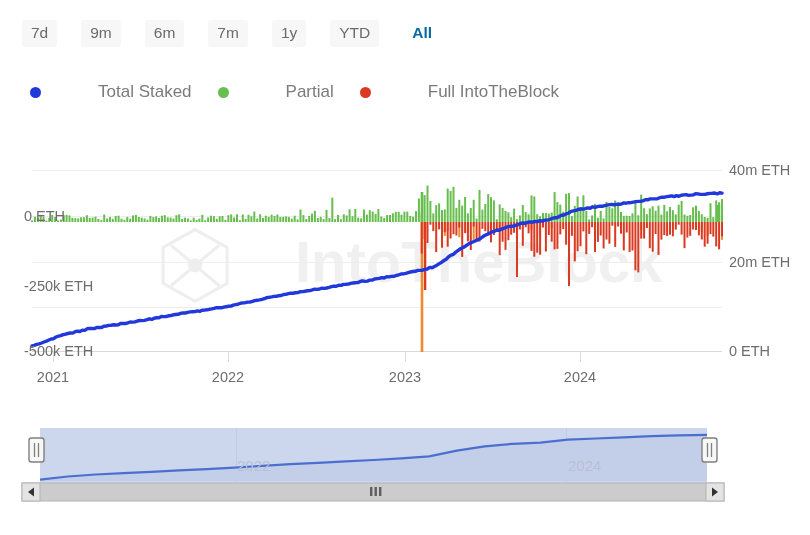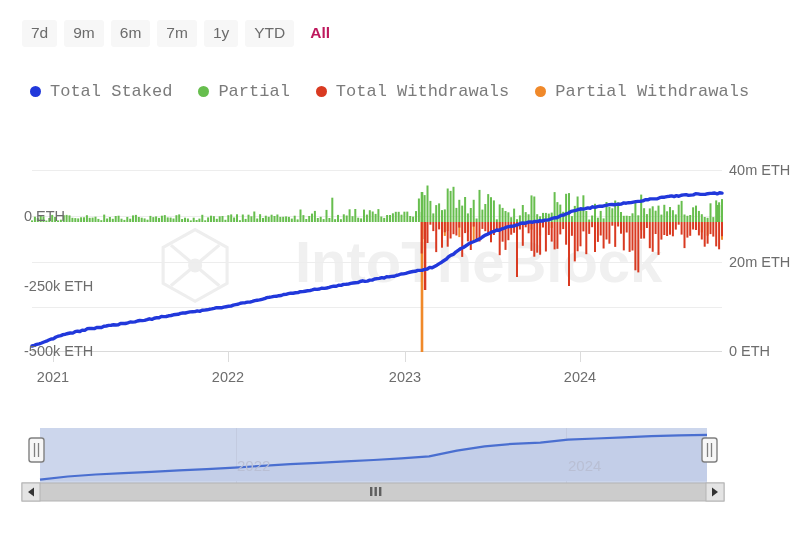--- a/index.html
+++ b/index.html
@@ -7,58 +7,59 @@
     width:810px;height:535px;
     background:#ffffff;
     font-family:"Liberation Sans", sans-serif;
     overflow:hidden;
     position:relative;
   }
 
   
   #range-selector{
     position:absolute;left:22px;top:20px;
-    display:flex;align-items:center;gap:7px;
+    display:flex;align-items:center;gap:24px;
   }
   .range-btn{
     background:#f7f7f7;
     color:#6b6b6b;
     border:none;
     font-family:"Liberation Sans", sans-serif;
     font-size:15.5px;
     padding:5px 9px 6px 9px;
     border-radius:3px;
     cursor:pointer;
     line-height:1.05;
     white-space:nowrap;
   }
   .range-btn.selected{
     background:transparent;
-    color:#be185d;
+    color:#0369a1;
     font-weight:bold;
   }
 
   
   #chart-legend{
     position:absolute;left:30px;top:82px;
     display:flex;align-items:center;gap:0px;
   }
   .legend-item{
     display:flex;align-items:center;
     margin-right:26px;
     cursor:pointer;
     white-space:nowrap;
   }
   .legend-dot{
     width:11px;height:11px;border-radius:50%;
     margin-right:9px;display:inline-block;
   }
   .legend-label{
     font-size:17px;color:#7b7b7b;
-    font-family:Liberation Mono, monospace;
+    font-family:Liberation Sans, sans-serif;
+    margin-left:48px;
   }
 
   
   #main-chart{
     position:absolute;left:0;top:140;
   }
   .axis-label{
     font-size:14.5px;fill:#6d6d6d;
     font-family:"Liberation Sans", sans-serif;
   }
@@ -95,25 +96,21 @@
   <div class="legend-item">
     <span class="legend-dot" style="background:#2138DB"></span>
     <span class="legend-label">Total Staked</span>
   </div>
   <div class="legend-item">
     <span class="legend-dot" style="background:#67BE4E"></span>
     <span class="legend-label">Partial</span>
   </div>
   <div class="legend-item">
     <span class="legend-dot" style="background:#D93A21"></span>
-    <span class="legend-label">Total Withdrawals</span>
-  </div>
-  <div class="legend-item">
-    <span class="legend-dot" style="background:#F0892A"></span>
-    <span class="legend-label">Partial Withdrawals</span>
+    <span class="legend-label">Full IntoTheBlock</span>
   </div>
 </div>
 
 <svg id="main-chart" width="810" height="400" viewBox="0 0 810 400" style="position:absolute;left:0;top:0;pointer-events:none;">
 
   <g opacity="1">
     <g transform="translate(160,228) scale(0.78)" fill="none" stroke="#eeeeee" stroke-width="4">
       <polygon points="45,2 86,25 86,71 45,94 4,71 4,25"></polygon>
       <path d="M14,22 L76,74 M76,22 L14,74"></path>
       <circle cx="45" cy="48" r="9" fill="#eeeeee" stroke="none"></circle>

